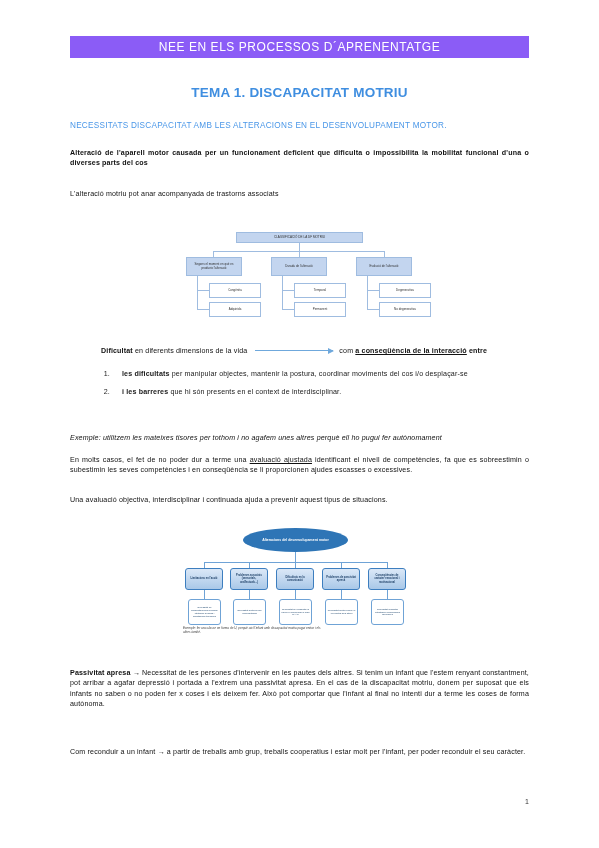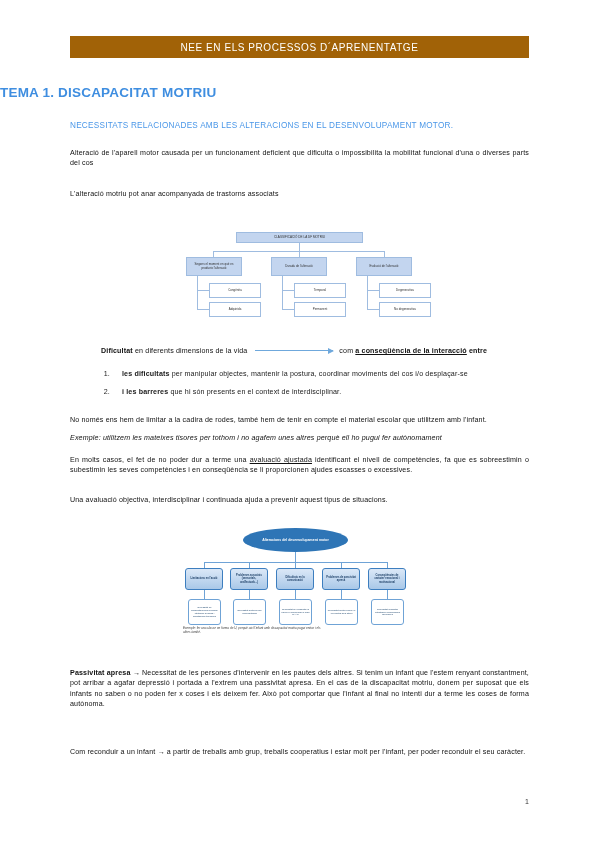--- a/index.html
+++ b/index.html
@@ -23,36 +23,37 @@
     padding: 0 70px;
   }
 
   
   .header-banner {
     position: absolute;
     left: 70px;
     top: 36px;
     width: 459px;
     height: 22px;
-    background: #a16207;
+    background: #8b5cf6;
     color: #ffffff;
-    font-size: 10px;
+    font-size: 12px;
     letter-spacing: 0.55px;
     display: flex;
     align-items: center;
     justify-content: center;
     font-weight: 400;
   }
 
   
   .doc-title {
     position: absolute;
     left: 0;
     right: 0;
     top: 85px;
+    text-align: center;
     color: #3f8ee0;
     font-size: 13.5px;
     font-weight: 700;
     letter-spacing: 0.2px;
   }
   .section-title {
     position: absolute;
     left: 70px;
     top: 121px;
     color: #4a97e8;
@@ -64,21 +65,21 @@
   .tb {
     position: absolute;
     left: 70px;
     width: 459px;
     font-size: 7.1px;
     line-height: 1.45;
     color: #111111;
     text-align: justify;
     letter-spacing: 0.15px;
   }
-  .tb.b { font-weight: 400; }
+  .tb.b { font-weight: 700; }
   .tb.i { font-style: italic; }
   b.inl { font-weight: 700; }
   u.inl { text-decoration: underline; }
 
   ol.numlist {
     position: absolute;
     left: 70px;
     width: 459px;
     margin: 0;
     padding-left: 42px;
@@ -226,21 +227,21 @@
 </head>
 <body>
 
 <div class="page">
 
   <div class="header-banner">
     <span>NEE EN ELS PROCESSOS D´APRENENTATGE</span>
   </div>
 
   <div class="doc-title">TEMA 1. DISCAPACITAT MOTRIU</div>
-  <div class="section-title">NECESSITATS RELACIONADES AMB LES ALTERACIONS EN EL DESENVOLUPAMENT MOTOR.</div>
+  <div class="section-title">NECESSITATS DISCAPACITAT AMB LES ALTERACIONS EN EL DESENVOLUPAMENT MOTOR.</div>
 
   <div class="tb b" style="top:148px;">Alteració de l'aparell motor causada per un funcionament deficient que dificulta o impossibilita la mobilitat funcional d'una o diverses parts del cos</div>
 
   <div class="tb" style="top:189px;">L'alteració motriu pot anar acompanyada de trastorns associats</div>
 
   <div class="diagram1">
 
     <div class="d1box filled" style="left:53px; top:0px; width:127px; height:11px; font-size:3.0px;">CLASSIFICACIÓ DE LA DF MOTRIU</div>
 
     <div class="conn" style="left:116px; top:11px; width:0.7px; height:8px;"></div>
@@ -280,21 +281,20 @@
 
   <ol class="numlist" style="top:369px;">
     <li>
       <b class="inl">les dificultats</b><span> per manipular objectes, mantenir la postura, coordinar moviments del cos i/o desplaçar-se</span>
     </li>
     <li>
       <b class="inl">i les barreres</b><span> que hi són presents en el context de interdisciplinar.</span>
     </li>
   </ol>
 
-  <div class="tb" style="top:415px;">No només ens hem de limitar a la cadira de rodes, també hem de tenir en compte el material escolar que utilitzem amb l'infant.</div>
   <div class="tb i" style="top:433px;">Exemple: utilitzem les mateixes tisores per tothom i no agafem unes altres perquè ell ho pugui fer autònomament</div>
 
   <div class="tb" style="top:455px;">
     <span>En molts casos, el fet de no poder dur a terme una </span><u class="inl">avaluació ajustada</u><span> identificant el nivell de competències, fa que es sobreestimin o subestimin les seves competències i en conseqüència se li proporcionen ajudes escasses o excessives.</span>
   </div>
 
   <div class="tb" style="top:495px;">Una avaluació objectiva, interdisciplinar i continuada ajuda a prevenir aquest tipus de situacions.</div>
 
   <div class="diagram2">
     <div class="d2-root">Alteracions del desenvolupament motor</div>

